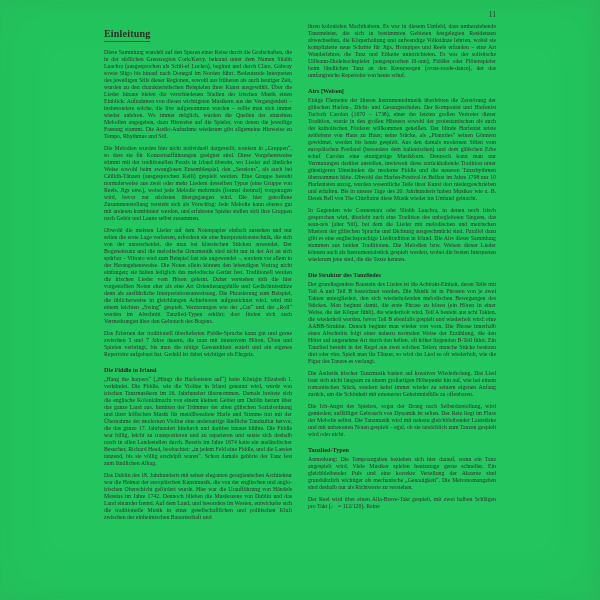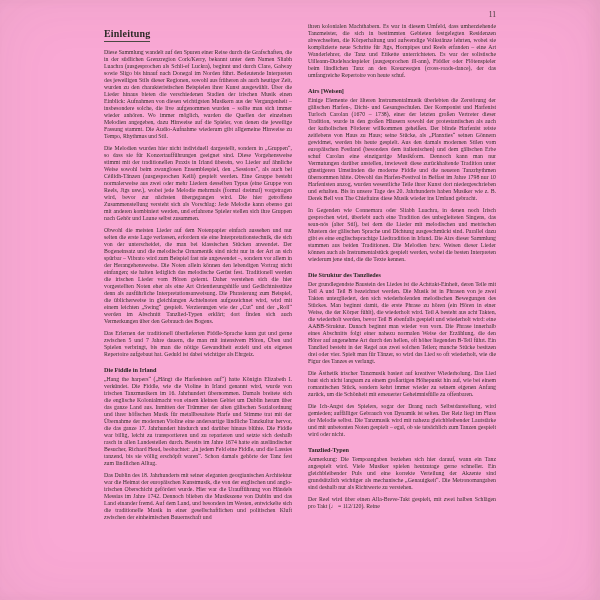--- a/index.html
+++ b/index.html
@@ -5,21 +5,21 @@
   html, body { margin: 0; padding: 0; }
   body {
     width: 600px; height: 600px;
     background: #e9e7e0;
     font-family: "Liberation Serif", "DejaVu Serif", serif;
     overflow: hidden;
     position: relative;
   }
   .page {
     position: absolute; inset: 0;
-    background: #f9a8d4;
+    background: #22c55e;
     box-shadow: inset 0 0 60px rgba(90,85,70,0.08), inset -6px 0 12px rgba(90,85,70,0.06);
     padding-left: 8px;
   }
   .pagenum-row {
     position: absolute;
     left: 104px; top: 10px;
     width: 392px;
     text-align: right;
     font-size: 7.5px;
     color: #34322e;

